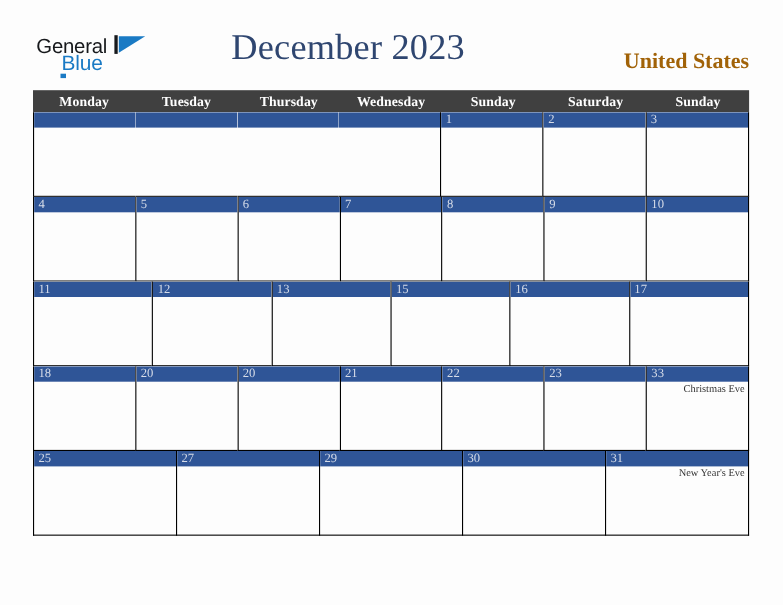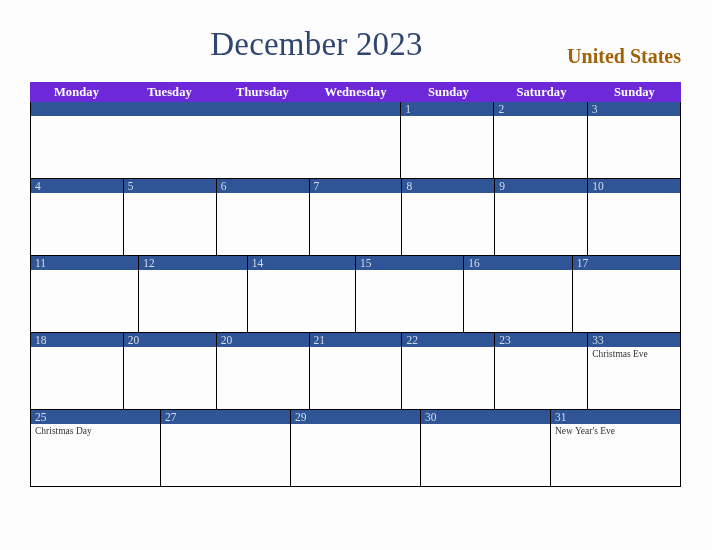--- a/index.html
+++ b/index.html
@@ -100,21 +100,21 @@
   
   #calendar-grid {
     position: absolute;
     left: 30px;
     top: 82px;
     width: 651px;
   }
 
   #weekday-header {
     display: flex;
-    background: #6d28d9;
+    background: #404040;
     height: 20px;
   }
   .weekday-cell {
     flex: 1 1 0;
     min-width: 0;
     color: #ffffff;
     font-family: "Liberation Serif", serif;
     font-weight: bold;
     font-size: 12.5px;
     text-align: center;
@@ -157,34 +157,42 @@
     font-size: 11.5px;
     line-height: 14px;
     white-space: nowrap;
   }
   .date-band.empty { color: transparent; }
 
   .event-area {
     flex: 1 1 auto;
     padding: 2px 3px 0 4px;
     overflow: hidden;
+    text-align: right;
   }
   .event-text {
     font-family: "Liberation Serif", serif;
     font-size: 9.5px;
     line-height: 11px;
     color: #333333;
     white-space: nowrap;
   }
 </style>
 </head>
 <body>
 
 <div id="header-area">
 
+  <div id="brand-logo">
+    <span id="brand-word-general">General</span>
+    <span id="brand-bar"></span>
+    <span id="brand-triangle"></span>
+    <span id="brand-word-blue">Blue</span>
+    <span id="brand-square"></span>
+  </div>
 
   <div id="calendar-title">December 2023</div>
 
   <div id="region-label">United States</div>
 
 </div>
 
 <div id="calendar-grid">
   <div id="weekday-header">
       <div class="weekday-cell">Monday</div>
@@ -259,21 +267,21 @@
       <div class="week-row">
         <div class="day-cell">
           <div class="date-band">11</div>
           <div class="event-area"></div>
         </div>
         <div class="day-cell">
           <div class="date-band">12</div>
           <div class="event-area"></div>
         </div>
         <div class="day-cell">
-          <div class="date-band">14</div>
+          <div class="date-band">13</div>
           <div class="event-area"></div>
         </div>
         <div class="day-cell">
           <div class="date-band">15</div>
           <div class="event-area"></div>
         </div>
         <div class="day-cell">
           <div class="date-band">16</div>
           <div class="event-area"></div>
         </div>
@@ -310,23 +318,20 @@
         <div class="day-cell">
           <div class="date-band">33</div>
           <div class="event-area">
             <div class="event-text">Christmas Eve</div>
           </div>
         </div>
       </div>
       <div class="week-row">
         <div class="day-cell">
           <div class="date-band">25</div>
-          <div class="event-area">
-            <div class="event-text">Christmas Day</div>
-          </div>
         </div>
         <div class="day-cell">
           <div class="date-band">27</div>
           <div class="event-area"></div>
         </div>
         <div class="day-cell">
           <div class="date-band">29</div>
           <div class="event-area"></div>
         </div>
         <div class="day-cell">

